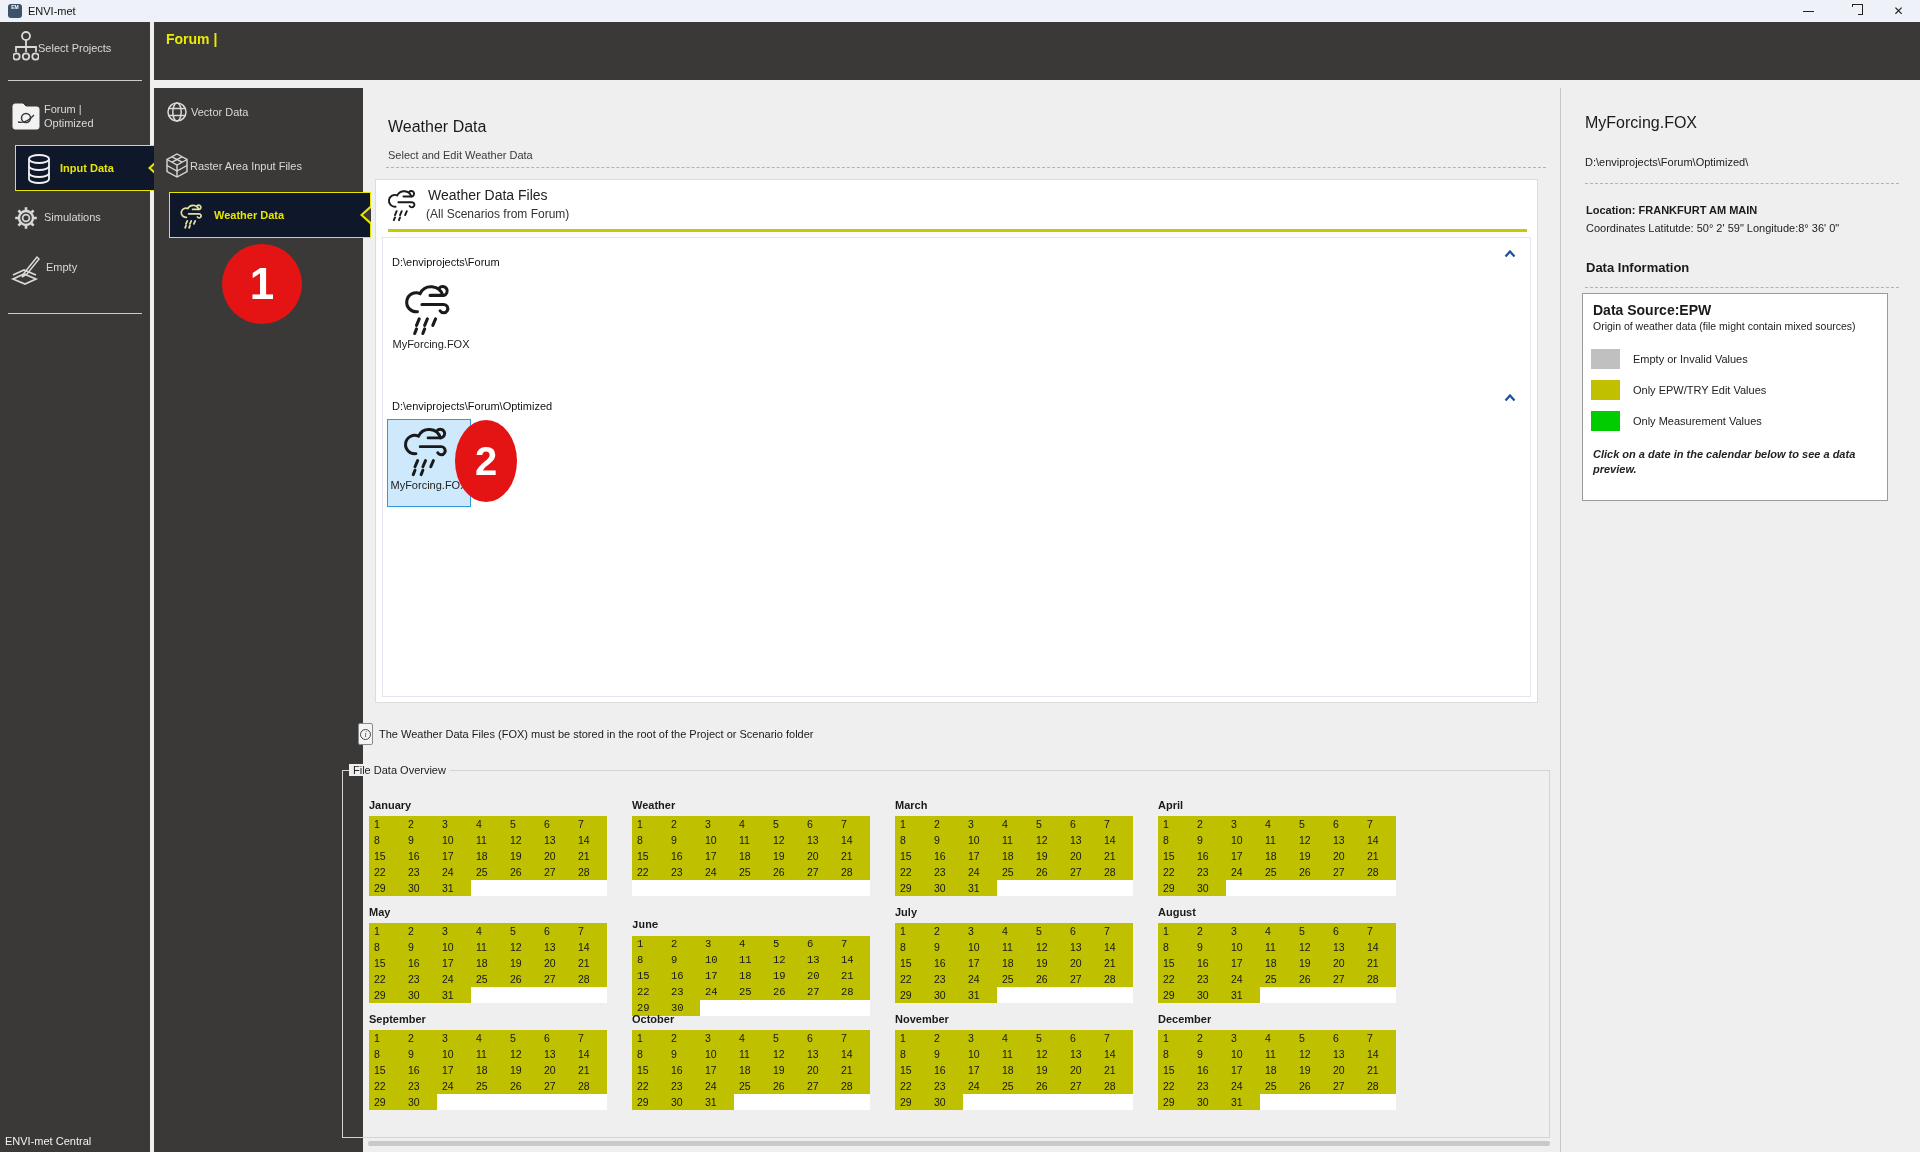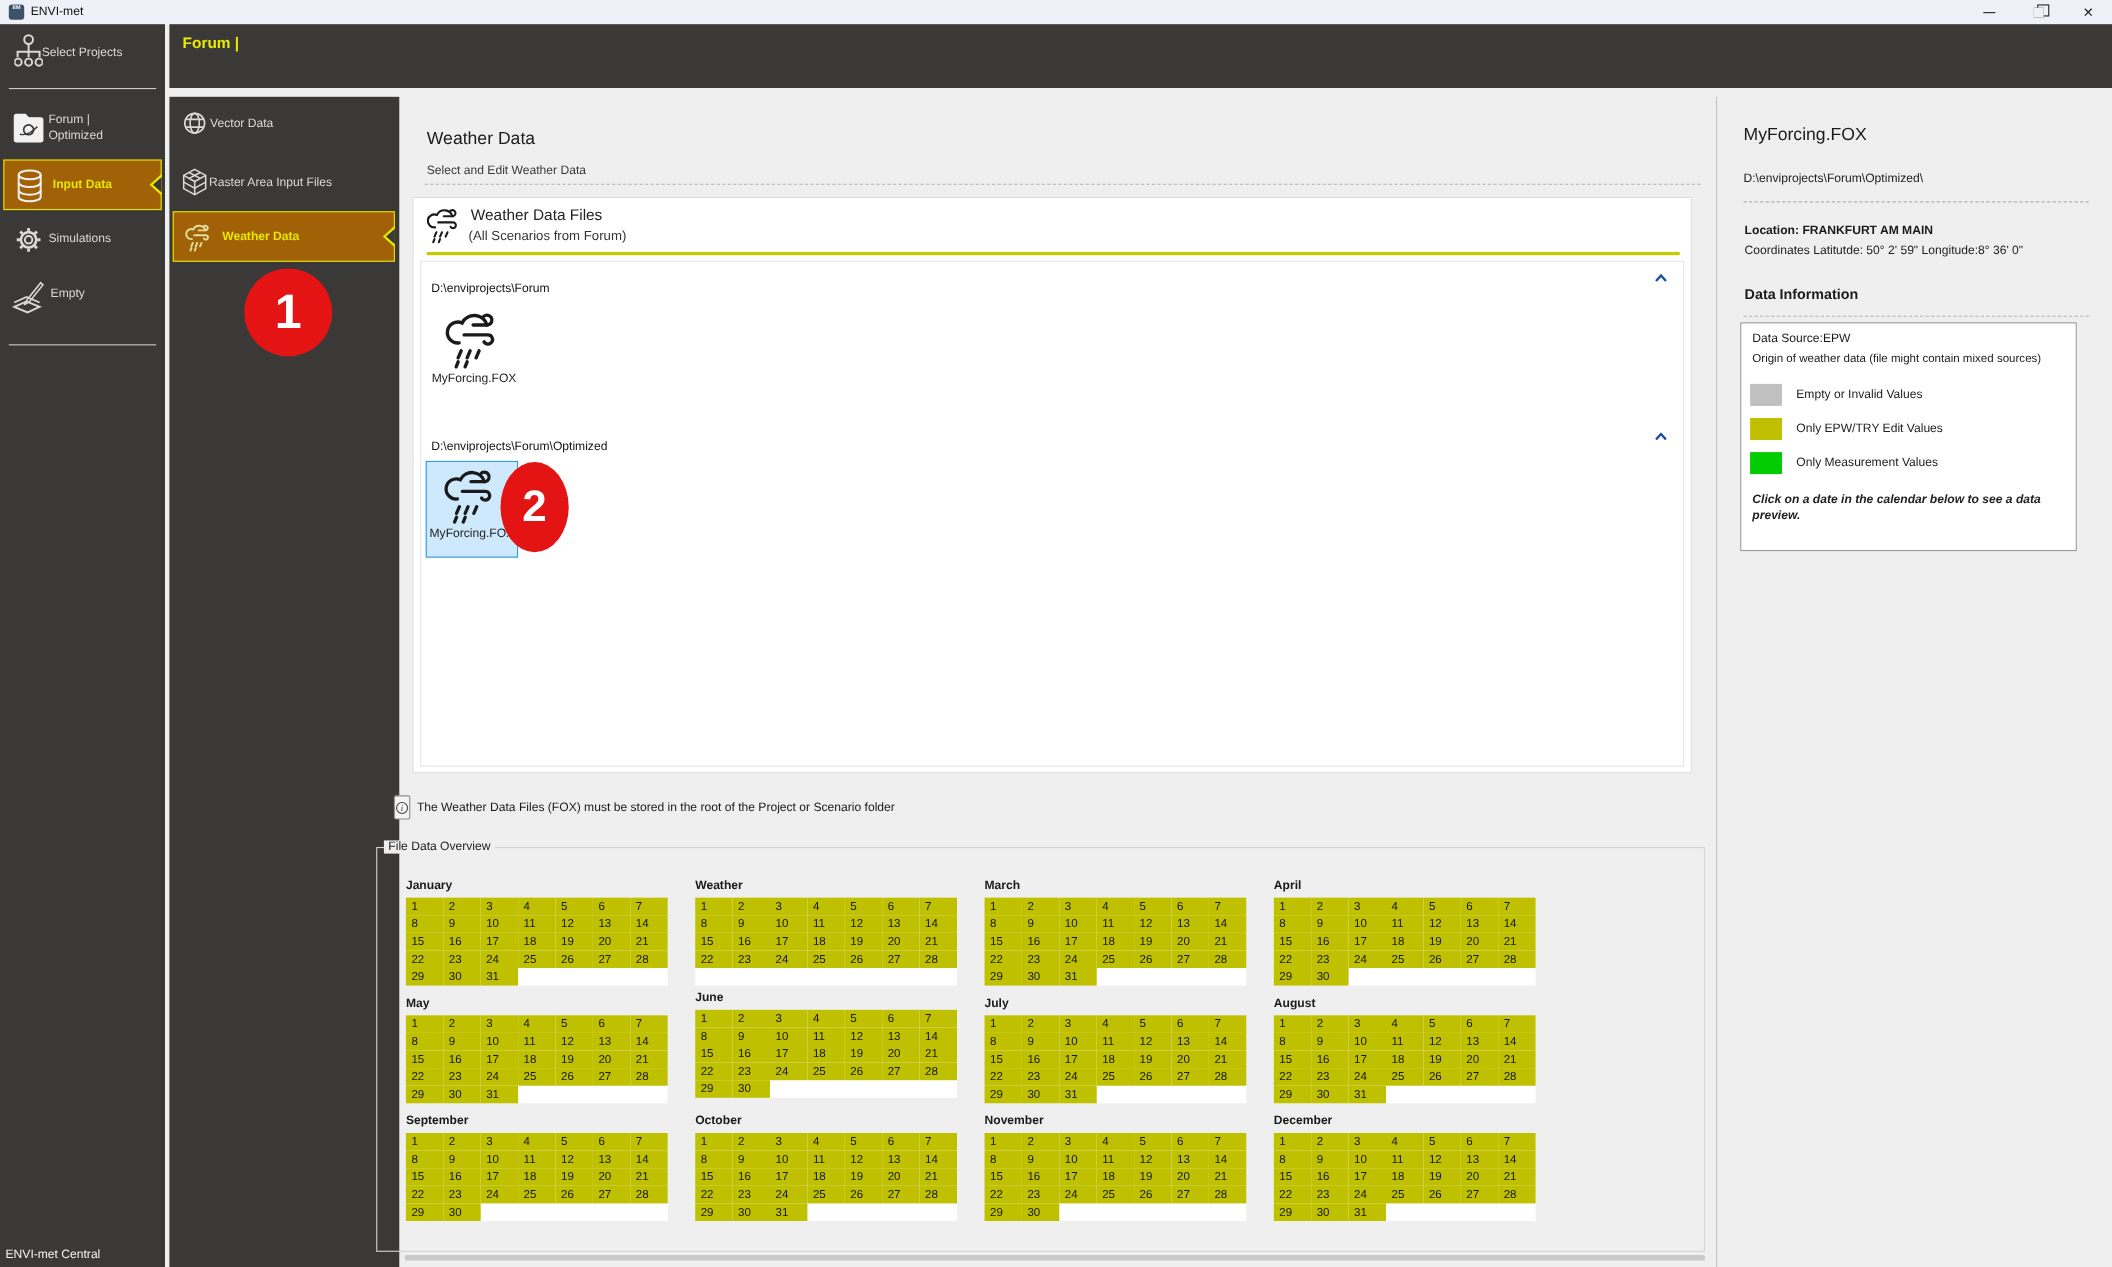--- a/index.html
+++ b/index.html
@@ -19,21 +19,21 @@
   .restore-glyph { width:9px; height:9px; border:1px solid #222; position:relative; background:#eef1f7; }
   .restore-glyph::before { content:""; position:absolute; left:2px; top:-4px; width:9px; height:9px; border:1px solid #222; }
   .restore-glyph::after { content:""; position:absolute; left:-1px; top:-1px; width:9px; height:9px; background:#eef1f7; }
 
   
   #sidebar1 { left:0; top:22px; width:150px; height:1130px; background:#3a3937; }
   #sidebar2 { left:154px; top:88px; width:209px; height:1064px; background:#3a3937; }
   #topheader { left:154px; top:22px; width:1766px; height:58px; background:#3a3937; color:#e9eb00; font-weight:bold; font-size:14px; padding:7px 0 0 12px; line-height:21px; }
   .sb-label { color:#d9d9d9; font-size:11px; }
   .sb-divider { left:8px; width:134px; height:1px; background:#cbcbcb; }
-  .hl-box { background:#a16207; border:1px solid #e6e600; }
+  .hl-box { background:#0f172a; border:1px solid #e6e600;margin-left:12px; }
   .hl-text { color:#e6e600; font-weight:bold; font-size:11px; }
   .notch-o { position:absolute; right:-1px; top:50%; transform:translateY(-50%); width:0; height:0;
              border-top:10px solid transparent; border-bottom:10px solid transparent; border-right:11px solid #e6e600; }
   .notch-i { position:absolute; right:-1px; top:50%; transform:translateY(-50%); width:0; height:0;
              border-top:7px solid transparent; border-bottom:7px solid transparent; border-right:8px solid #3a3937; }
   #footer-label { left:5px; bottom:5px; color:#f2f2f2; font-size:11px; }
 
   
   .red-circle { background:#e41414; border-radius:50%; color:#fff; font-weight:bold; display:flex; align-items:center; justify-content:center; }
 
@@ -77,21 +77,21 @@
   
   #rp-divider { left:1560px; top:88px; width:1px; height:1064px; background:#c6c6c6; }
   #rp-title { left:1585px; top:114px; font-size:16px; color:#1a1a1a; }
   #rp-path { left:1585px; top:156px; font-size:11px; color:#222; }
   #rp-dash1 { left:1585px; top:183px; width:314px; }
   #rp-location { left:1586px; top:204px; font-size:11px; font-weight:bold; }
   #rp-coords { left:1586px; top:222px; font-size:11px; color:#222; }
   #rp-datainfo { left:1586px; top:260px; font-size:13px; font-weight:bold; }
   #rp-dash2 { left:1585px; top:287px; width:314px; }
   #legend-box { left:1582px; top:293px; width:306px; height:208px; background:#fff; border:1px solid #9a9a9a; }
-  #lb-source { position:absolute; left:10px; top:8px; font-size:11px; font-weight:normal; }
+  #lb-source { position:absolute; left:10px; top:8px; font-size:14px; font-weight:bold; }
   #lb-desc { position:absolute; left:10px; top:26px; font-size:10.5px; color:#222; }
   .legend-row { position:absolute; left:8px; display:flex; align-items:center; }
   .swatch { width:29px; height:20px; margin-right:13px; }
   .legend-row span { font-size:11px; color:#222; }
   #lb-hint { position:absolute; left:10px; top:153px; width:284px; font-size:11px; font-weight:bold; font-style:italic; color:#222; line-height:15px; }
 
   svg.icon { display:block; }
 </style>
 </head>
 <body>
@@ -499,21 +499,21 @@
           <div class="day on" style="background: rgb(190, 192, 0);">28</div>
           <div class="day on" style="background: rgb(190, 192, 0);">29</div>
           <div class="day on" style="background: rgb(190, 192, 0);">30</div>
           <div class="day on" style="background: rgb(190, 192, 0);">31</div>
           <div class="day"></div>
           <div class="day"></div>
           <div class="day"></div>
           <div class="day"></div>
         </div>
       </div>
-      <div class="month" style="left: 289px; top: 130px;">
+      <div class="month" style="left: 289px; top: 148px; font-family: Liberation Mono, monospace;">
         <div class="month-name">June</div>
         <div class="month-grid">
           <div class="day on" style="background: rgb(190, 192, 0);">1</div>
           <div class="day on" style="background: rgb(190, 192, 0);">2</div>
           <div class="day on" style="background: rgb(190, 192, 0);">3</div>
           <div class="day on" style="background: rgb(190, 192, 0);">4</div>
           <div class="day on" style="background: rgb(190, 192, 0);">5</div>
           <div class="day on" style="background: rgb(190, 192, 0);">6</div>
           <div class="day on" style="background: rgb(190, 192, 0);">7</div>
           <div class="day on" style="background: rgb(190, 192, 0);">8</div>

